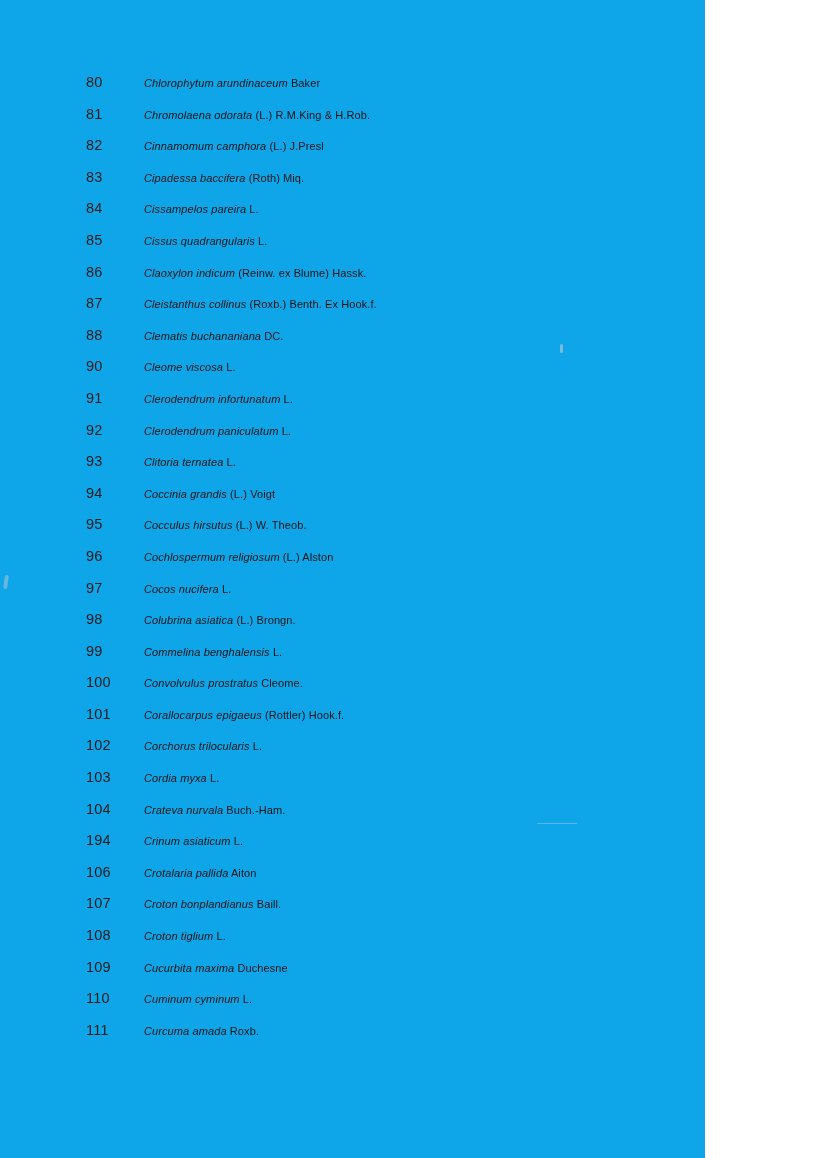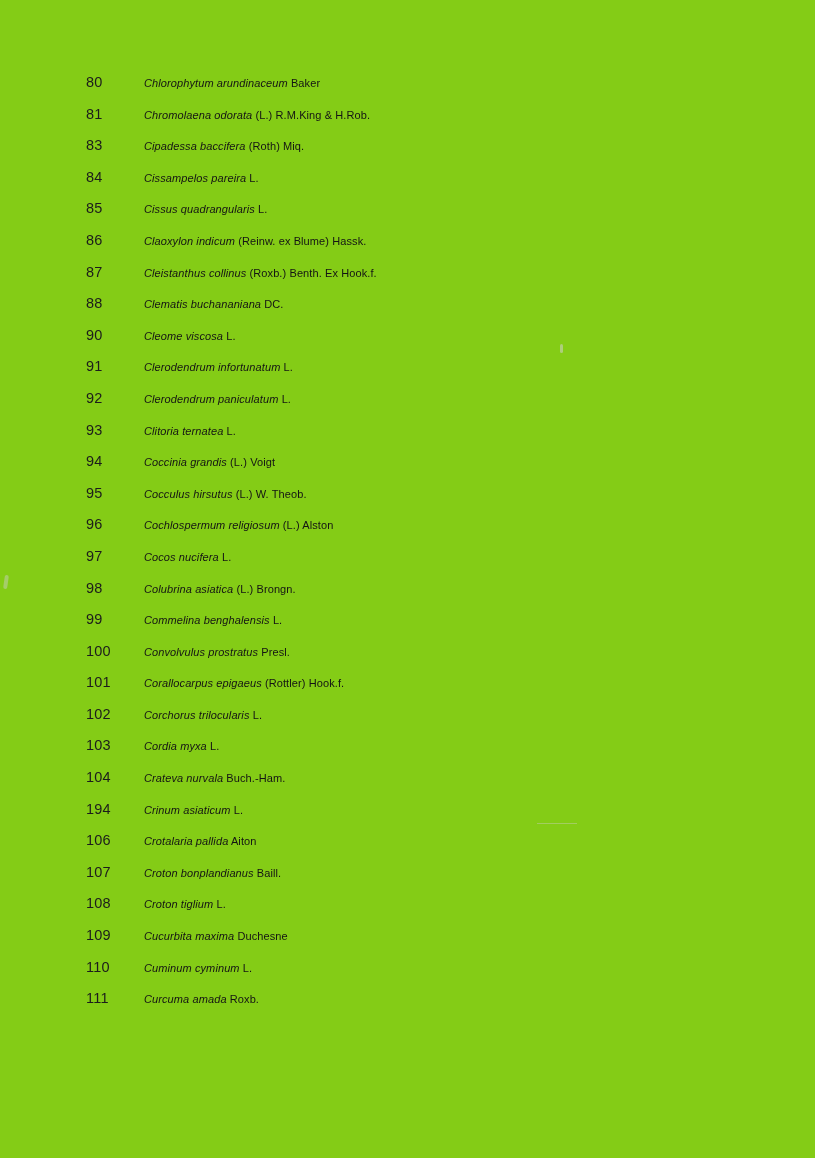--- a/index.html
+++ b/index.html
@@ -12,23 +12,23 @@
     background: #ffffff;
     font-family: "Liberation Sans", sans-serif;
     color: #1a1a1a;
     position: relative;
     overflow: hidden;
   }
   .page {
     position: absolute;
     top: 0;
     left: 0;
-    width: 815px;
+    width: 705px;
     height: 1158px;
-    background: #84cc16;
+    background: #0ea5e9;
   }
   .species-list {
     position: absolute;
     top: 74px;
     left: 86px;
     width: 660px;
   }
   .row {
     display: flex;
     align-items: baseline;
@@ -95,20 +95,24 @@
   <div class="species-list" id="species-list">
       <div class="row">
         <span class="num">80</span>
         <span class="name"><span class="sci">Chlorophytum arundinaceum</span> <span class="auth">Baker</span></span>
       </div>
       <div class="row">
         <span class="num">81</span>
         <span class="name"><span class="sci">Chromolaena odorata</span> <span class="auth">(L.) R.M.King &amp; H.Rob.</span></span>
       </div>
       <div class="row">
+        <span class="num">82</span>
+        <span class="name"><span class="sci">Cinnamomum camphora</span> <span class="auth"> (L.) J.Presl</span></span>
+      </div>
+      <div class="row">
         <span class="num">83</span>
         <span class="name"><span class="sci">Cipadessa baccifera</span> <span class="auth">(Roth) Miq.</span></span>
       </div>
       <div class="row">
         <span class="num">84</span>
         <span class="name"><span class="sci">Cissampelos pareira</span> <span class="auth">L.</span></span>
       </div>
       <div class="row">
         <span class="num">85</span>
         <span class="name"><span class="sci">Cissus quadrangularis</span> <span class="auth">L.</span></span>
@@ -160,21 +164,21 @@
       <div class="row">
         <span class="num">98</span>
         <span class="name"><span class="sci">Colubrina asiatica</span> <span class="auth">(L.) Brongn.</span></span>
       </div>
       <div class="row">
         <span class="num">99</span>
         <span class="name"><span class="sci">Commelina benghalensis</span> <span class="auth">L.</span></span>
       </div>
       <div class="row">
         <span class="num">100</span>
-        <span class="name"><span class="sci">Convolvulus prostratus</span> <span class="auth">Presl.</span></span>
+        <span class="name"><span class="sci">Convolvulus prostratus</span> <span class="auth">Cleome.</span></span>
       </div>
       <div class="row">
         <span class="num">101</span>
         <span class="name"><span class="sci">Corallocarpus epigaeus</span> <span class="auth">(Rottler) Hook.f.</span></span>
       </div>
       <div class="row">
         <span class="num">102</span>
         <span class="name"><span class="sci">Corchorus trilocularis</span> <span class="auth">L.</span></span>
       </div>
       <div class="row">

